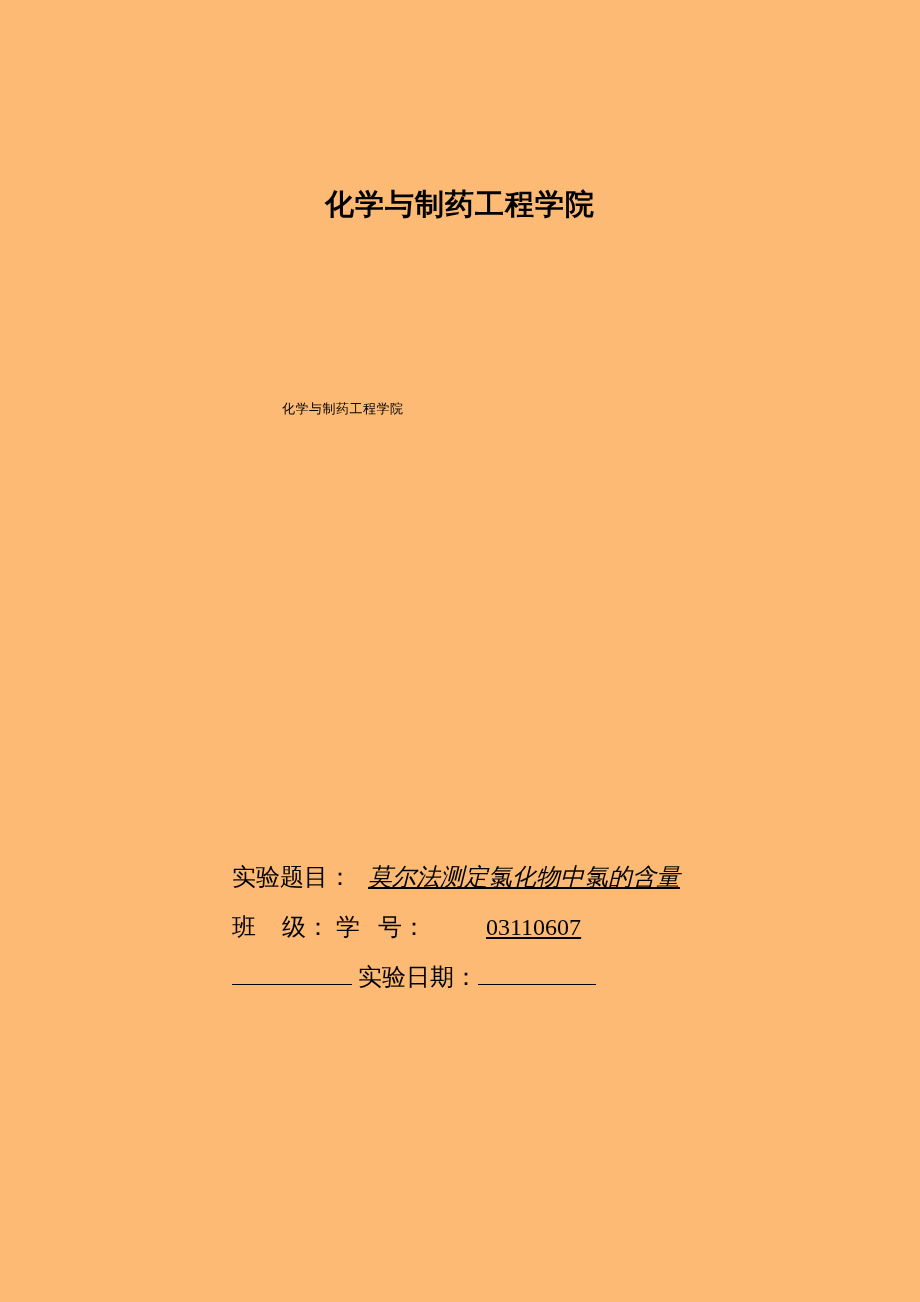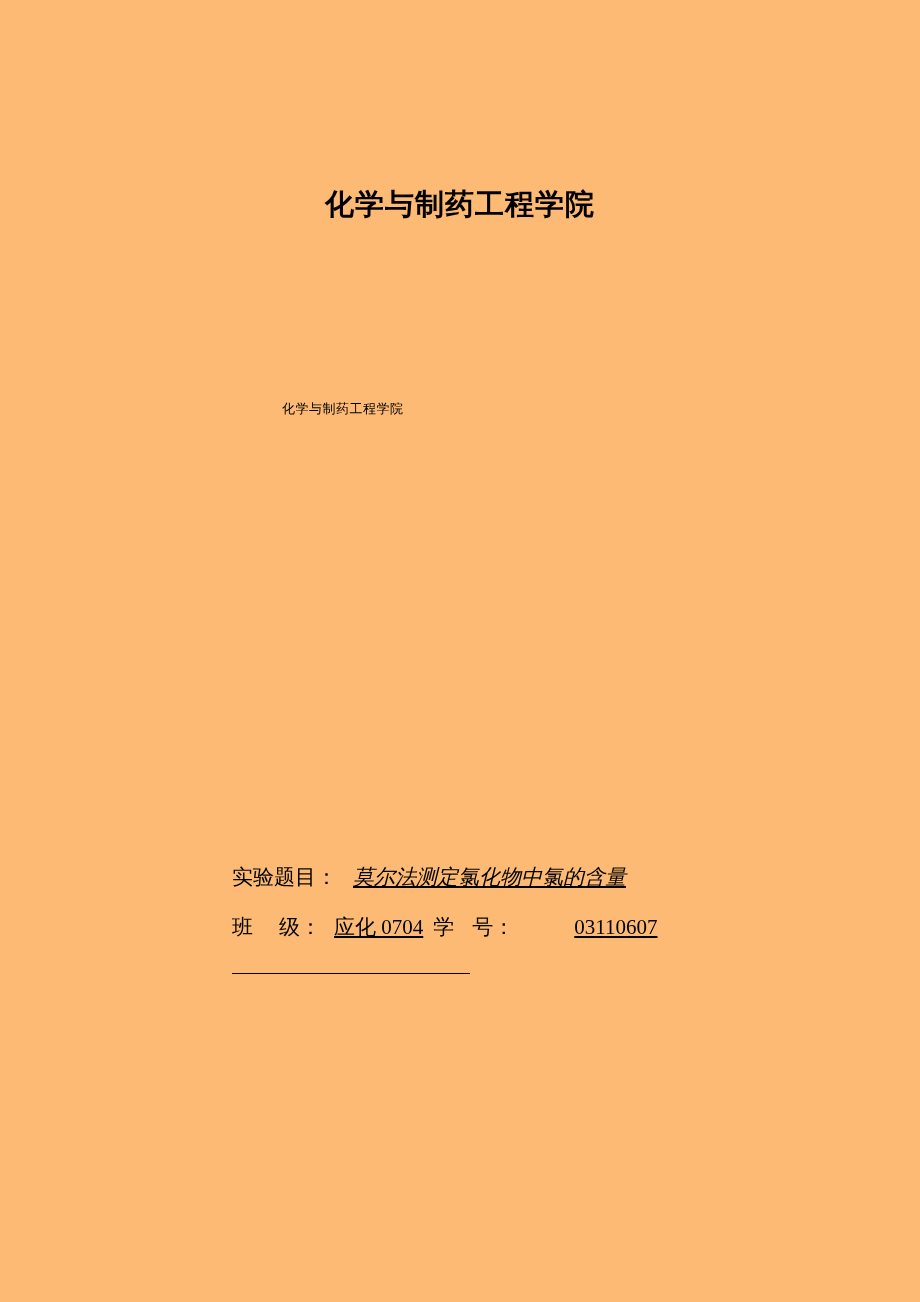--- a/index.html
+++ b/index.html
@@ -38,21 +38,21 @@
     left: 282px;
     font-family: "DejaVu Sans", sans-serif;
     font-size: 13px;
     letter-spacing: 0.5px;
   }
   .form-block {
     position: absolute;
     top: 852px;
     left: 232px;
     width: 560px;
-    font-size: 21px;
+    font-size: 24px;
     line-height: 50px;
   }
   .form-row {
     display: flex;
     align-items: baseline;
     white-space: nowrap;
   }
   .lbl {
     display: inline-block;
   }
@@ -102,28 +102,28 @@
 
   <div class="form-block">
 
     <div class="form-row">
       <span class="lbl">实验题目：</span>
       <span class="title-value">莫尔法测定氯化物中氯的含量</span>
     </div>
 
     <div class="form-row">
       <span class="lbl-spaced"><span>班</span><span class="sp"></span><span>级：</span></span>
-      <span class="value-underline">应化 0704</span>
       <span class="gap-sm"></span>
       <span class="lbl">学</span>
       <span class="gap-md"></span>
       <span class="lbl">号：</span>
       <span class="gap-lg"></span>
       <span class="value-underline">03110607</span>
     </div>
 
     <div class="form-row">
       <span class="blank-underline blank-name"></span>
+      <span class="mid-label">实验日期：</span>
       <span class="blank-underline blank-date"></span>
     </div>
 
   </div>
 </div>
 
 </body></html>

